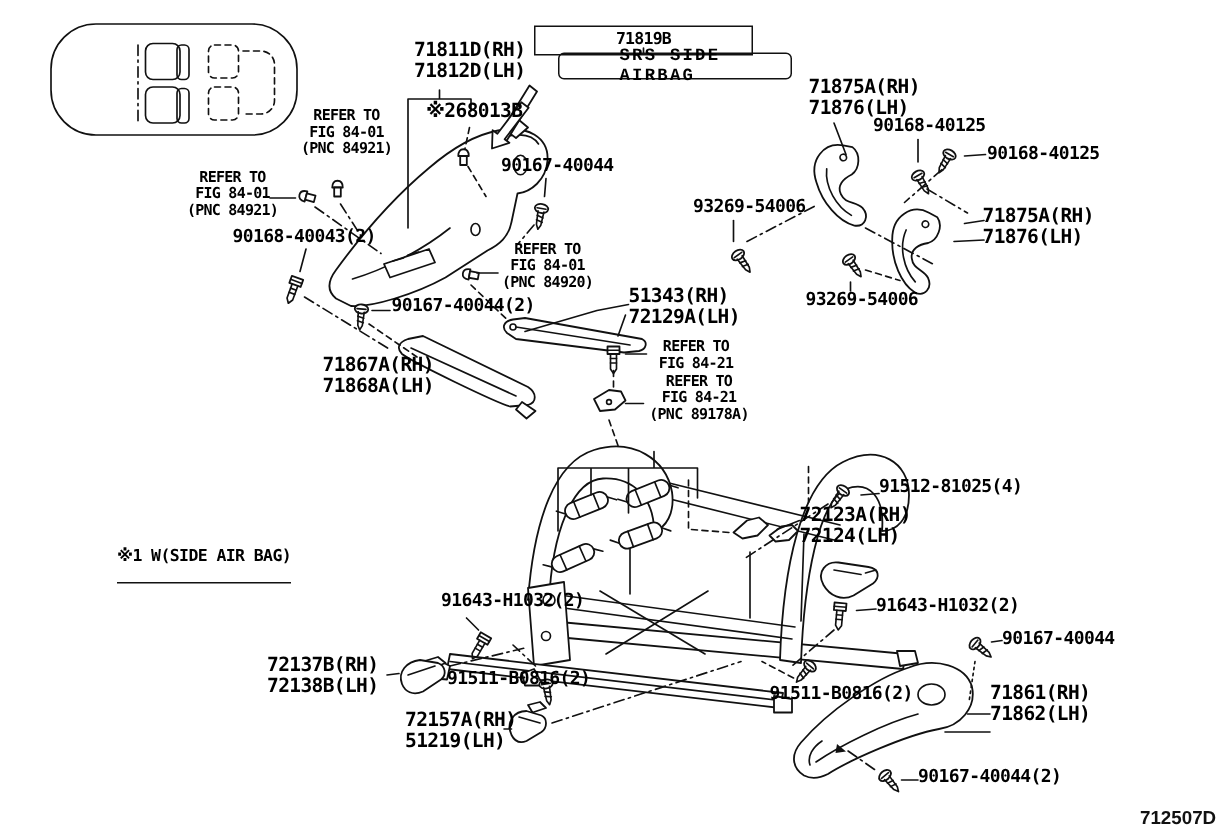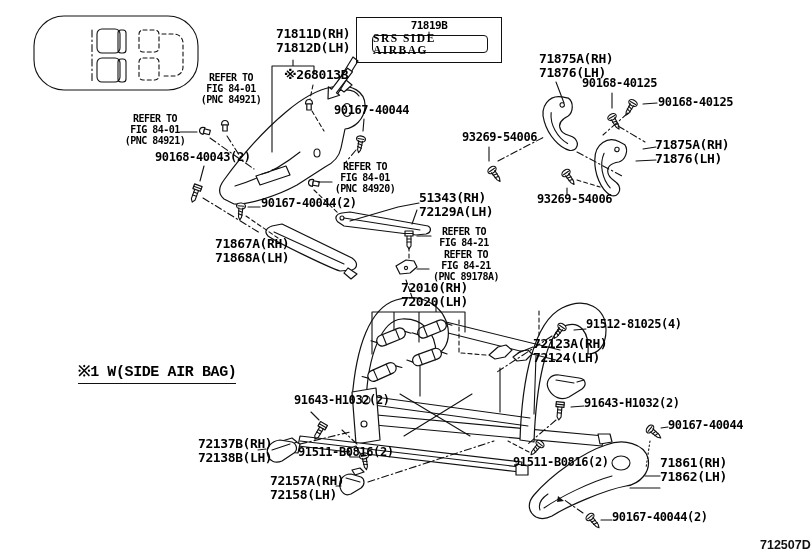--- a/index.html
+++ b/index.html
@@ -5,26 +5,26 @@
   html,body{margin:0;padding:0;background:#fff;}
   .stage{position:relative;width:811px;height:560px;background:#fff;overflow:hidden;
          font-family:"DejaVu Sans Mono","DejaVu Sans",monospace;}
   .art{position:absolute;left:0;top:0;}
   .lbl{position:absolute;font-weight:bold;font-size:12px;line-height:1.1;color:#000000;
        white-space:pre-line;letter-spacing:-0.4px;
        font-family:"DejaVu Sans Mono","DejaVu Sans",monospace;}
   .big{font-size:13px;}
   .sm{font-size:10px;letter-spacing:-0.5px;}
   .ctr{text-align:center;}
-  .note{border-bottom:1.6px solid #111;padding-bottom:1px;font-size:15px;font-family:Liberation Mono, monospace;}
-  .srs-outer{position:absolute;left:356px;top:17px;width:146px;height:46px;border:1.6px solid #111;box-sizing:border-box;}
+  .note{border-bottom:1.6px solid #111;padding-bottom:11px;font-size:11px;}
+  .srs-outer{position:absolute;left:356px;top:17px;width:146px;height:20px;border:1.6px solid #111;box-sizing:border-box;}
   .srs-part{position:absolute;left:0;top:1px;width:100%;text-align:center;font-weight:bold;font-size:11px;letter-spacing:-0.5px;}
   .srs-inner{position:absolute;left:15px;top:17px;width:114px;height:16px;border:1.5px solid #111;border-radius:4px;
              display:flex;align-items:center;justify-content:center;
-             font-family:Liberation Serif, serif;font-weight:bold;font-size:11.5px;letter-spacing:1.5px;}
+             font-family:Liberation Mono, monospace;font-weight:bold;font-size:11.5px;letter-spacing:1.5px;padding-left:40px;}
   .code{position:absolute;left:760px;top:538px;font-family:"Liberation Sans",sans-serif;font-weight:bold;font-size:12.5px;color:#111;}
   svg .ln{stroke:#111;stroke-width:1.1;fill:none;stroke-linecap:round;stroke-linejoin:round;}
   svg .part{stroke:#111;stroke-width:1.2;fill:#fff;stroke-linejoin:round;}
   svg .d1{stroke-dasharray:4 3;}
   svg .d2{stroke-dasharray:7 3 1.5 3;}
   svg .dot{stroke-dasharray:1.5 2.5;}
   svg .fl{fill:#111;stroke:none;}
 </style>
 </head>
 <body>
@@ -281,33 +281,31 @@
 <div class="lbl" style="left:261px;top:197px">90167-40044(2)</div>
 <div class="lbl big" style="left:419px;top:191px">51343(RH)
 72129A(LH)</div>
 <div class="lbl sm ctr" style="left:428px;top:226px;width:72px">REFER TO
 FIG 84-21</div>
 <div class="lbl sm ctr" style="left:424px;top:249px;width:84px">REFER TO
 FIG 84-21
 (PNC 89178A)</div>
 <div class="lbl big" style="left:215px;top:237px">71867A(RH)
 71868A(LH)</div>
-<div class="lbl big" style="left:401px;top:281px">72010(RH)
-72020(LH)</div>
 <div class="lbl" style="left:586px;top:318px">91512-81025(4)</div>
 <div class="lbl big" style="left:533px;top:337px">72123A(RH)
 72124(LH)</div>
 <div class="lbl" style="left:584px;top:397px">91643-H1032(2)</div>
 <div class="lbl" style="left:668px;top:419px">90167-40044</div>
 <div class="lbl" style="left:294px;top:394px">91643-H1032(2)</div>
-<div class="lbl big" style="left:198px;top:437px">72137B(RH)
+<div class="lbl big" style="left:178px;top:437px">72137B(RH)
 72138B(LH)</div>
 <div class="lbl" style="left:298px;top:446px">91511-B0816(2)</div>
 <div class="lbl big" style="left:270px;top:474px">72157A(RH)
-72158(LH)</div>
+51219(LH)</div>
 <div class="lbl" style="left:513px;top:456px">91511-B0816(2)</div>
 <div class="lbl big" style="left:660px;top:456px">71861(RH)
 71862(LH)</div>
 <div class="lbl" style="left:612px;top:511px">90167-40044(2)</div>
 
 <div class="lbl note" style="left:78px;top:365px">※1 W(SIDE AIR BAG)</div>
 <div class="code">712507D</div>
 
 </div>
 

